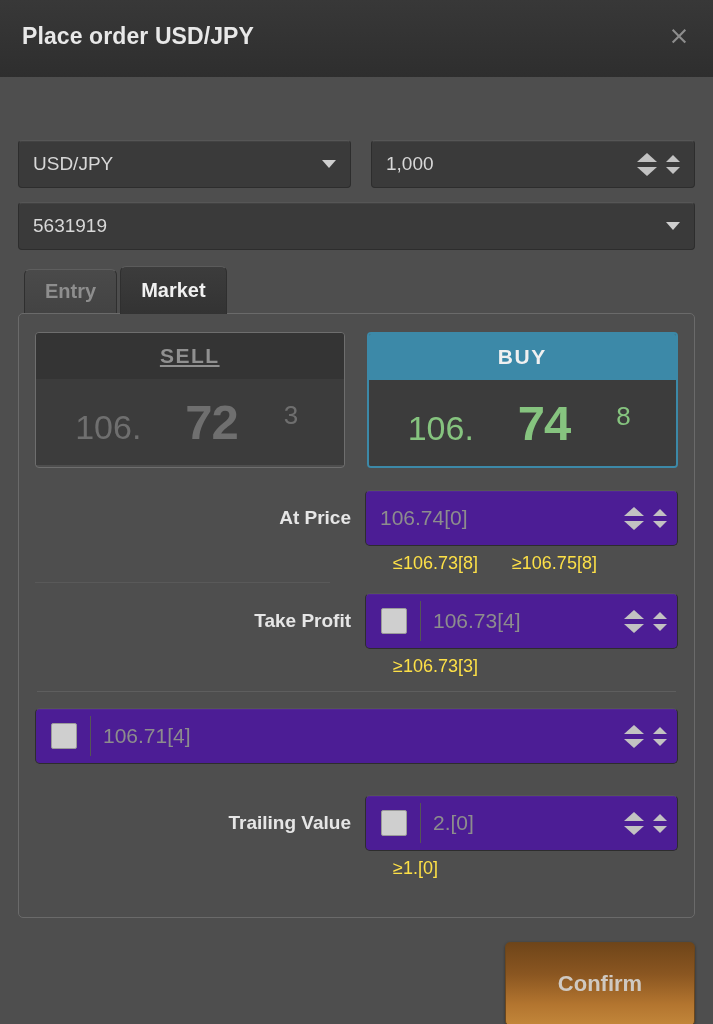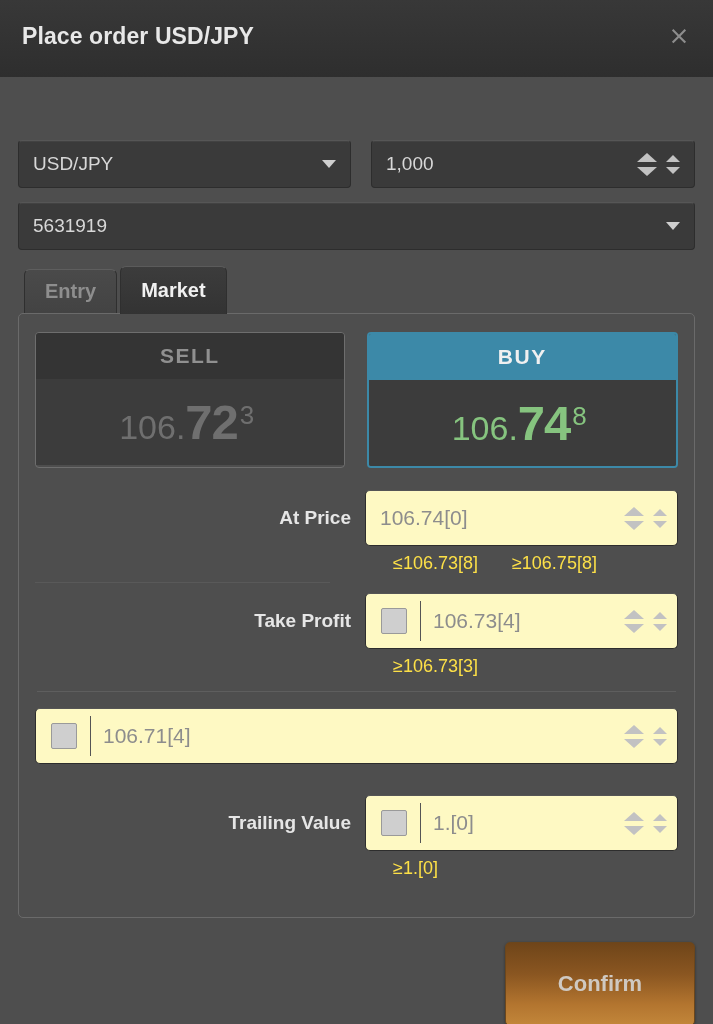--- a/index.html
+++ b/index.html
@@ -195,31 +195,31 @@
   .tile.buy { border: 2px solid #3c89a8; }
   .tile-head {
     height: 46px;
     display: flex;
     align-items: center;
     justify-content: center;
     font-size: 21px;
     font-weight: bold;
     letter-spacing: 1.5px;
   }
-  .tile.sell .tile-head { background: #343434; color: #909090; }
+  .tile.sell .tile-head { background: #343434; color: #909090; text-decoration: underline; }
   .tile.buy  .tile-head { background: #3c89a8; color: #f0f0f0; }
   .tile-body {
     height: 86px;
     background: #3c3c3c;
     display: flex;
     align-items: center;
     justify-content: center;
     padding-right: 6px;
   }
-  .px { display: flex; align-items: baseline; line-height: 1; }
+  .px { display: flex; align-items: baseline; line-height: 1; gap: 44px; }
   .px .pre  { font-size: 34px; }
   .px .big  { font-size: 49px; font-weight: bold; letter-spacing: -1px; }
   .px .sup  { font-size: 26px; align-self: flex-start; margin-top: 4px; margin-left: 2px; }
   .tile.sell .px { color: #6f6f6f; }
   .tile.buy  .px { color: #86c47f; }
 
   
   .frow {
     display: flex;
     align-items: flex-start;
@@ -233,21 +233,21 @@
     font-weight: bold;
     color: #e6e6e6;
     line-height: 56px;
     flex: 0 0 330px;
     white-space: nowrap;
   }
   .frow-right { flex: 1 1 auto; min-width: 0; }
 
   .input-wrap {
     height: 56px;
-    background: #fef9c3;
+    background: #4c1d95;
     border: 1px solid #2d2d2d;
     border-top-color: #555;
     border-radius: 5px;
     display: flex;
     align-items: center;
     padding: 0 10px 0 0;
     box-shadow: inset 0 1px 0 rgba(255,255,255,0.04);
   }
   .checkbox {
     width: 26px; height: 26px;
@@ -459,21 +459,21 @@
       </div>
 
       <div class="divider" style="visibility:hidden"></div>
 
       <div class="frow">
         <div class="frow-label">Trailing Value</div>
         <div class="frow-right">
           <div class="input-wrap with-check">
             <span class="checkbox"></span>
             <span class="vdivider"></span>
-            <span class="field-value">1.[0]</span>
+            <span class="field-value">2.[0]</span>
             <span class="spinners">
               <span class="spin">
                 <span class="up"></span>
                 <span class="dn"></span>
               </span>
               <span class="spin small">
                 <span class="up"></span>
                 <span class="dn"></span>
               </span>
             </span>

